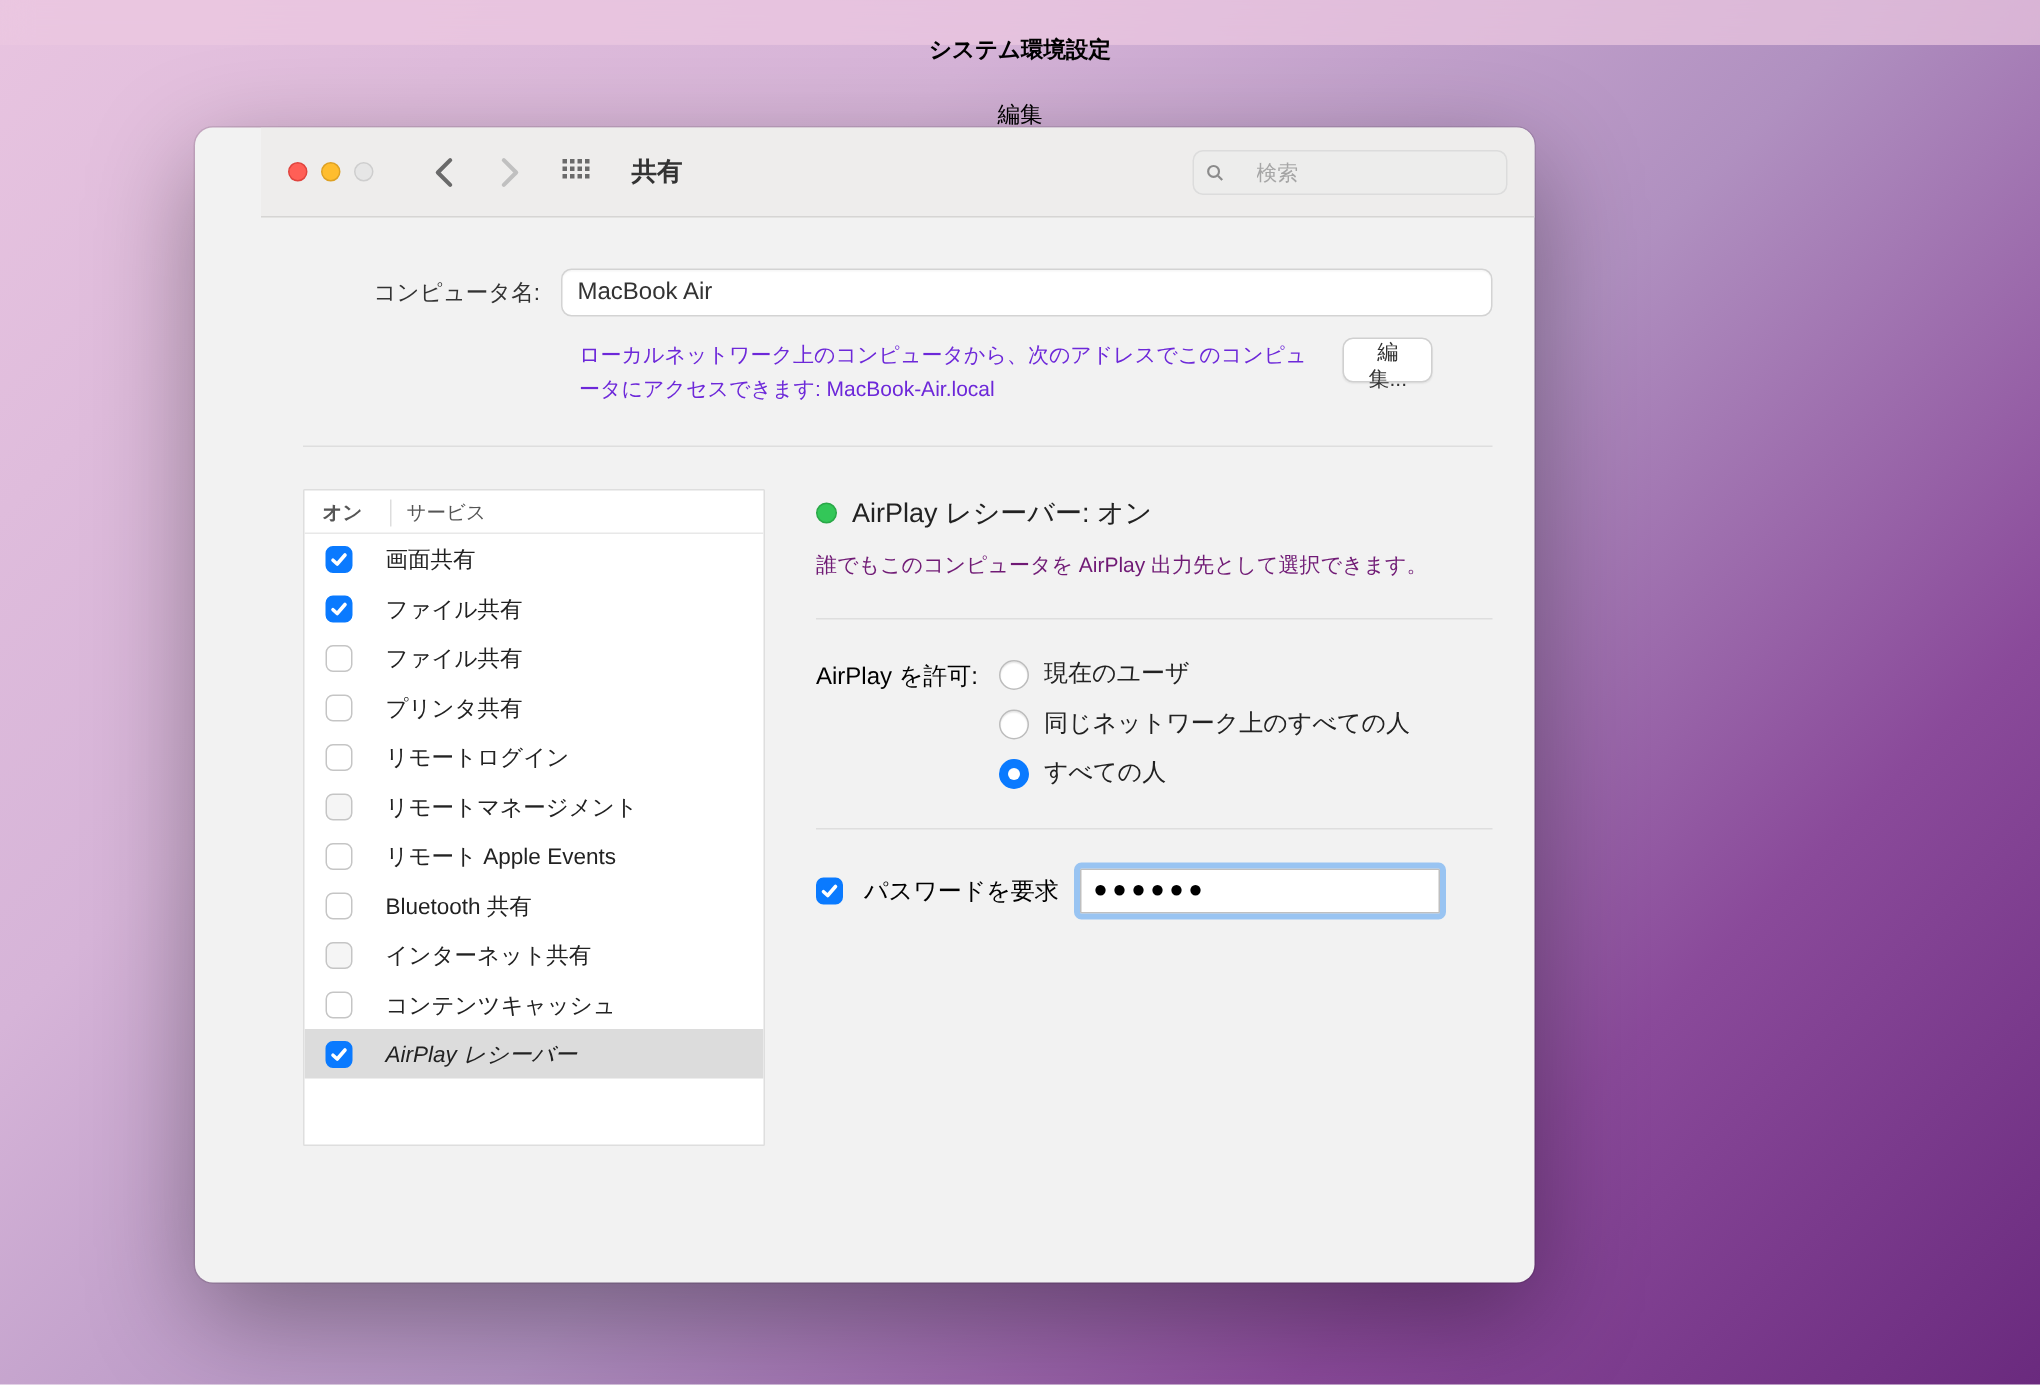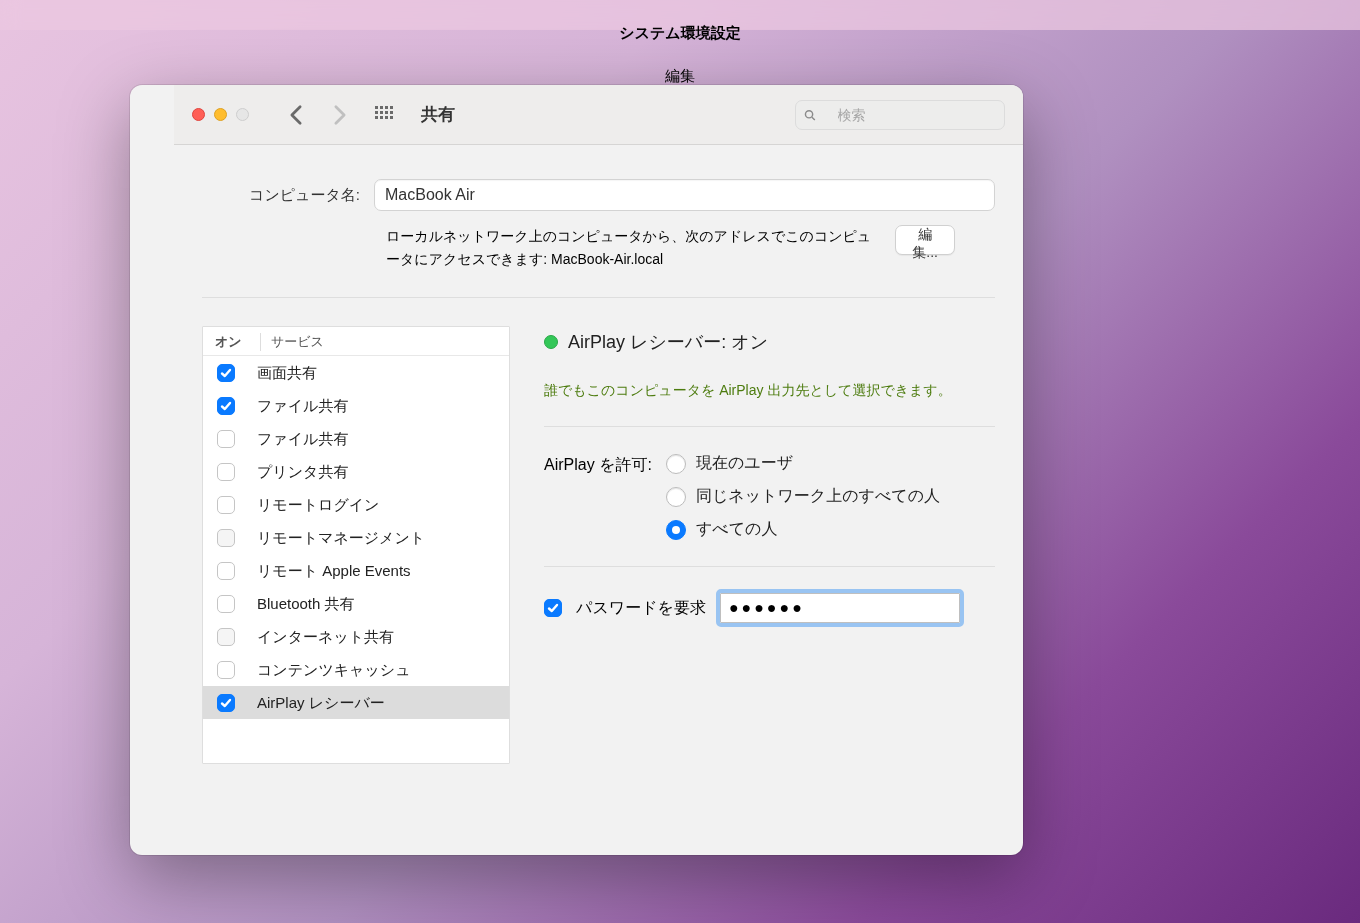--- a/index.html
+++ b/index.html
@@ -33,47 +33,47 @@
 .search input::placeholder { color: #a6a6a6; }
 
 
 .content { padding: 34px 28px 24px 28px; }
 
 
 .compname { display: flex; align-items: center; gap: 14px; margin-bottom: 14px; margin-left: 34px;}
 .compname-label { font-size: 15px; color: #333; text-align: right; width: 124px; }
 .compname-input { flex: 1; max-width: 812px; height: 32px; border: 1px solid #d3d3d3; border-radius: 7px; background: #fff; padding: 0 10px; font-size: 16px; color: #333; box-shadow: inset 0 1px 1px rgba(0,0,0,.04); }
 .addr-row { display: flex; align-items: flex-start; margin-left: 184px; gap: 20px; }
-.addr-text { font-size: 14px; color: #000000; max-width: 660px; line-height: 1.65; }
+.addr-text { font-size: 14px; color: #6d28d9; max-width: 660px; line-height: 1.65; }
 .edit-btn { margin-left: auto; margin-right: 40px; height: 30px; padding: 0 16px; background: #fff; border: 1px solid #d0d0d0; border-radius: 7px; font-size: 14px; color: #333; box-shadow: 0 1px 1px rgba(0,0,0,.05); }
 
 .hr { border: none; border-top: 1px solid #dedede; margin: 26px 0 28px 0; }
 
 
 .cols { display: flex; gap: 34px; }
 
 
 .services { width: 308px; background: #fff; border: 1px solid #dedede; border-radius: 1px; height: 438px; overflow: hidden; }
 .svc-head { display: flex; padding: 6px 8px 4px 12px; font-size: 13px; color: #555; border-bottom: 1px solid #e8e8e8; }
 .svc-head .col-on { width: 46px; border-right: 1px solid #ddd; font-weight: bold; }
 .svc-head .col-sv { padding-left: 10px; }
 .svc-row { display: flex; align-items: center; height: 33px; padding: 0 10px 0 14px; font-size: 15px; color: #222; }
-.svc-row.selected { background: #dcdcdc; }
+.svc-row.selected { background: #dcdcdc; font-style: italic; }
 .svc-row .cb { width: 40px; display:flex; align-items:center; }
 .svc-row .lbl { padding-top:1px; }
 .chk { width: 18px; height: 18px; border-radius: 5px; border: 1px solid #c5c5c5; background: #fff; display: inline-flex; align-items: center; justify-content: center; }
 .chk.checked { background: #0a7aff; border-color: #0a7aff; }
 .chk.disabled { background: #f5f5f5; }
 .chk svg { width: 12px; height: 12px; color: #fff; }
 
 
 .detail { flex: 1; padding-top: 4px; }
 .status-row { display: flex; align-items: center; gap: 10px; font-size: 18px; color: #222; }
 .status-dot { width: 14px; height: 14px; border-radius: 50%; background: #33c758; border: 1px solid #2aa848; }
-.subtext { font-size: 14px; color: #4d7c0f; margin-top: 28px; }
+.subtext { font-size: 14px; color: #701a75; margin-top: 14px; }
 .detail-hr { border: none; border-top: 1px solid #dedede; margin: 26px 0; }
 
 .allow-row { display: flex; gap: 14px; }
 .allow-label { font-size: 16px; color: #000000; padding-top: 2px; }
 .radios { display: flex; flex-direction: column; gap: 12px; }
 .radio-line { display: flex; align-items: flex-end; gap: 10px; font-size: 16px; color: #222; }
 .radio { width: 20px; height: 20px; border-radius: 50%; border: 1px solid #bcbcbc; background: #fff; display: inline-flex; align-items: center; justify-content: center; box-shadow: inset 0 1px 1px rgba(0,0,0,.1); }
 .radio.checked { border-color: #0a7aff; background: #0a7aff; box-shadow: none; }
 .radio.checked::after { content:""; width: 8px; height: 8px; background: #fff; border-radius: 50%; }
 

